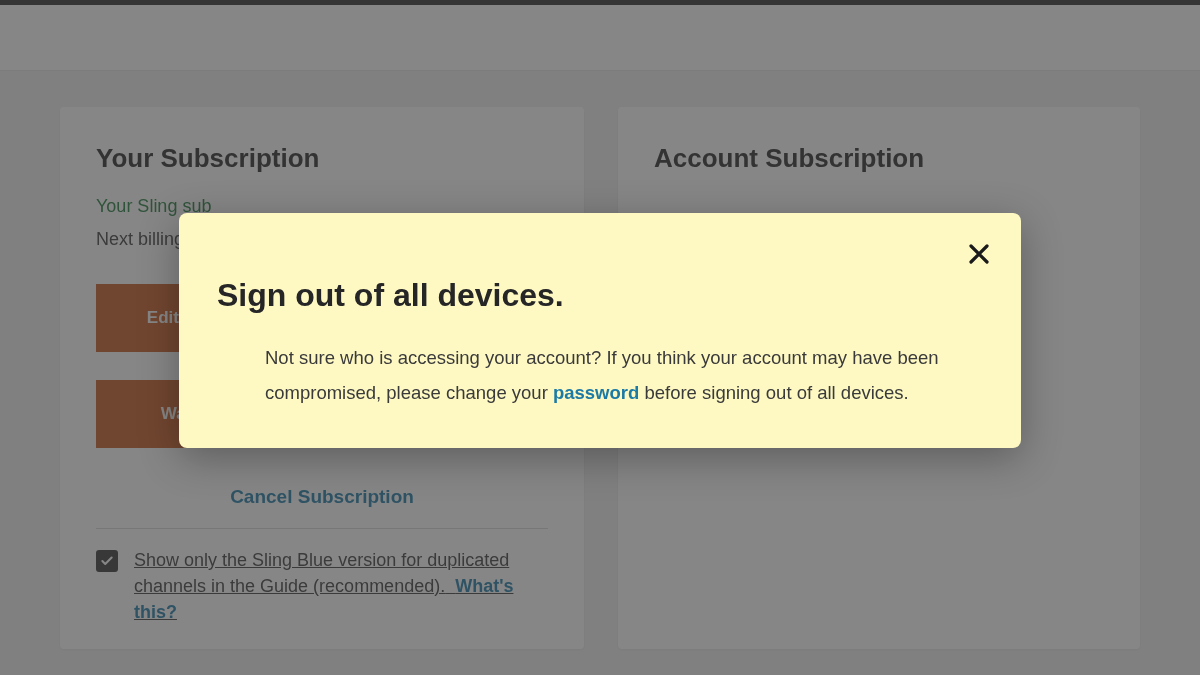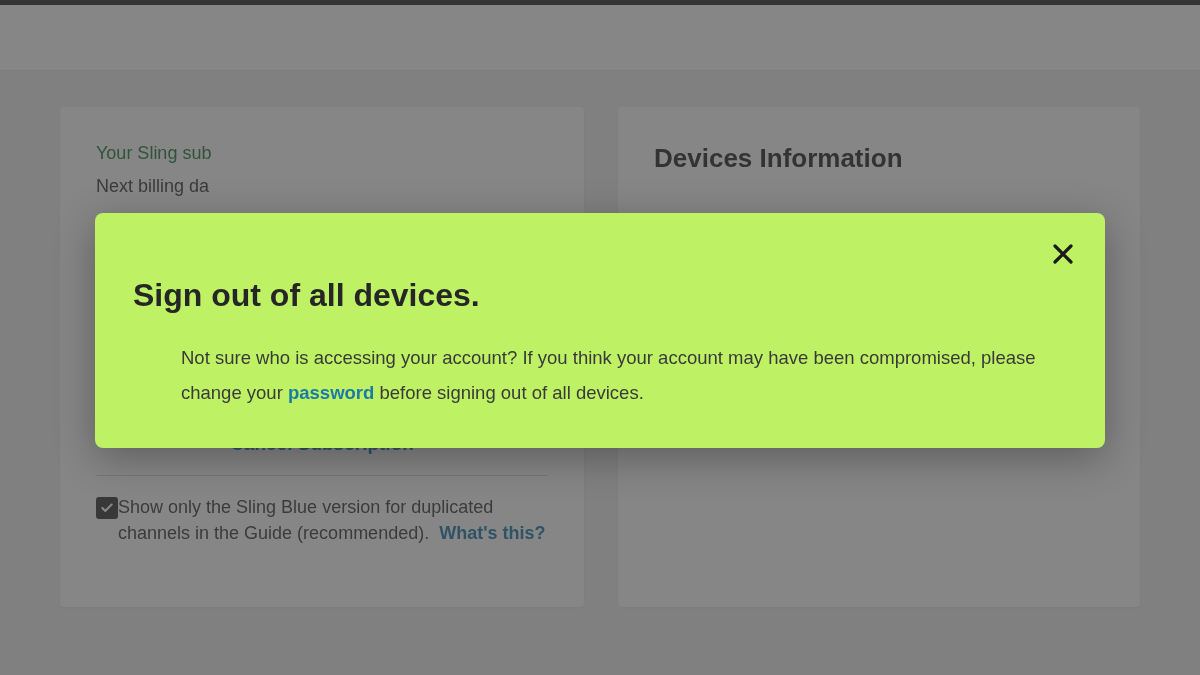--- a/index.html
+++ b/index.html
@@ -49,35 +49,35 @@
   .blue-link {
     color: #1b7aa6;
     font-size: 19px;
     font-weight: 600;
     text-decoration: none;
     cursor: pointer;
   }
 
   .hr { border: none; border-top: 1px solid #d8d8d8; margin: 20px 0 18px 0; }
 
-  .checkbox-row { display: flex; align-items: flex-start; gap: 0; font-size: 18px; color: #3a3a3a; line-height: 1.45; }
+  .checkbox-row { display: flex; align-items: flex-start; gap: 16px; font-size: 18px; color: #3a3a3a; line-height: 1.45; text-decoration: underline; }
   .chk {
     width: 22px; height: 22px; background: #333; border-radius: 3px; flex-shrink: 0; margin-top: 3px;
     display: flex; align-items: center; justify-content: center; color: #fff; font-size: 14px; font-weight: bold;
   }
 
   .overlay {
     position: absolute; inset: 0; background: rgba(60,60,60,0.62);
     display: flex; align-items: flex-start; justify-content: center;
     padding-top: 213px;
   }
 
   .modal {
-    width: 1010px;
-    background: #bef264;
+    width: 842px;
+    background: #fef9c3;
     border-radius: 8px;
     box-shadow: 0 10px 40px rgba(0,0,0,0.3);
     overflow: hidden;
     position: relative;
   }
   .modal-body { padding: 64px 38px 38px 38px; }
   .modal-close {
     position: absolute; top: 26px; right: 30px;
     font-size: 32px; font-weight: 700; color: #1a1a1a;
     background: none; border: none; cursor: pointer; line-height: 1;
@@ -107,20 +107,21 @@
 </style>
 </head>
 <body>
 
 <div class="topbar"></div>
 <div class="topband"></div>
 
 <div class="page">
 
   <div class="card left">
+    <h2 class="section-title">Your Subscription</h2>
     <div class="status-text">Your Sling sub</div>
     <div class="billing-text">Next billing da</div>
 
     <div><button class="btn-orange">Edit Subs</button></div>
     <div><button class="btn-orange">Watch</button></div>
 
     <div class="link-row">
       <a class="blue-link">Cancel Subscription</a>
     </div>
 
@@ -133,21 +134,21 @@
           </svg>
       </div>
       <div>
         <span>Show only the Sling Blue version for duplicated channels in the Guide (recommended).</span>
         &nbsp;<a class="blue-link" style="font-size:18px;">What's this?</a>
       </div>
     </div>
   </div>
 
   <div class="card right">
-    <h2 class="section-title">Devices Information</h2>
+    <h2 class="section-title">Account Subscription</h2>
   </div>
 
 </div>
 
 <div class="overlay">
   <div class="modal">
     <button class="modal-close">
       <svg width="24" height="24" viewBox="0 0 24 24">
           <path d="M4 4 L20 20 M20 4 L4 20" stroke="#1a1a1a" stroke-width="3.2" stroke-linecap="round"></path>
         </svg>

